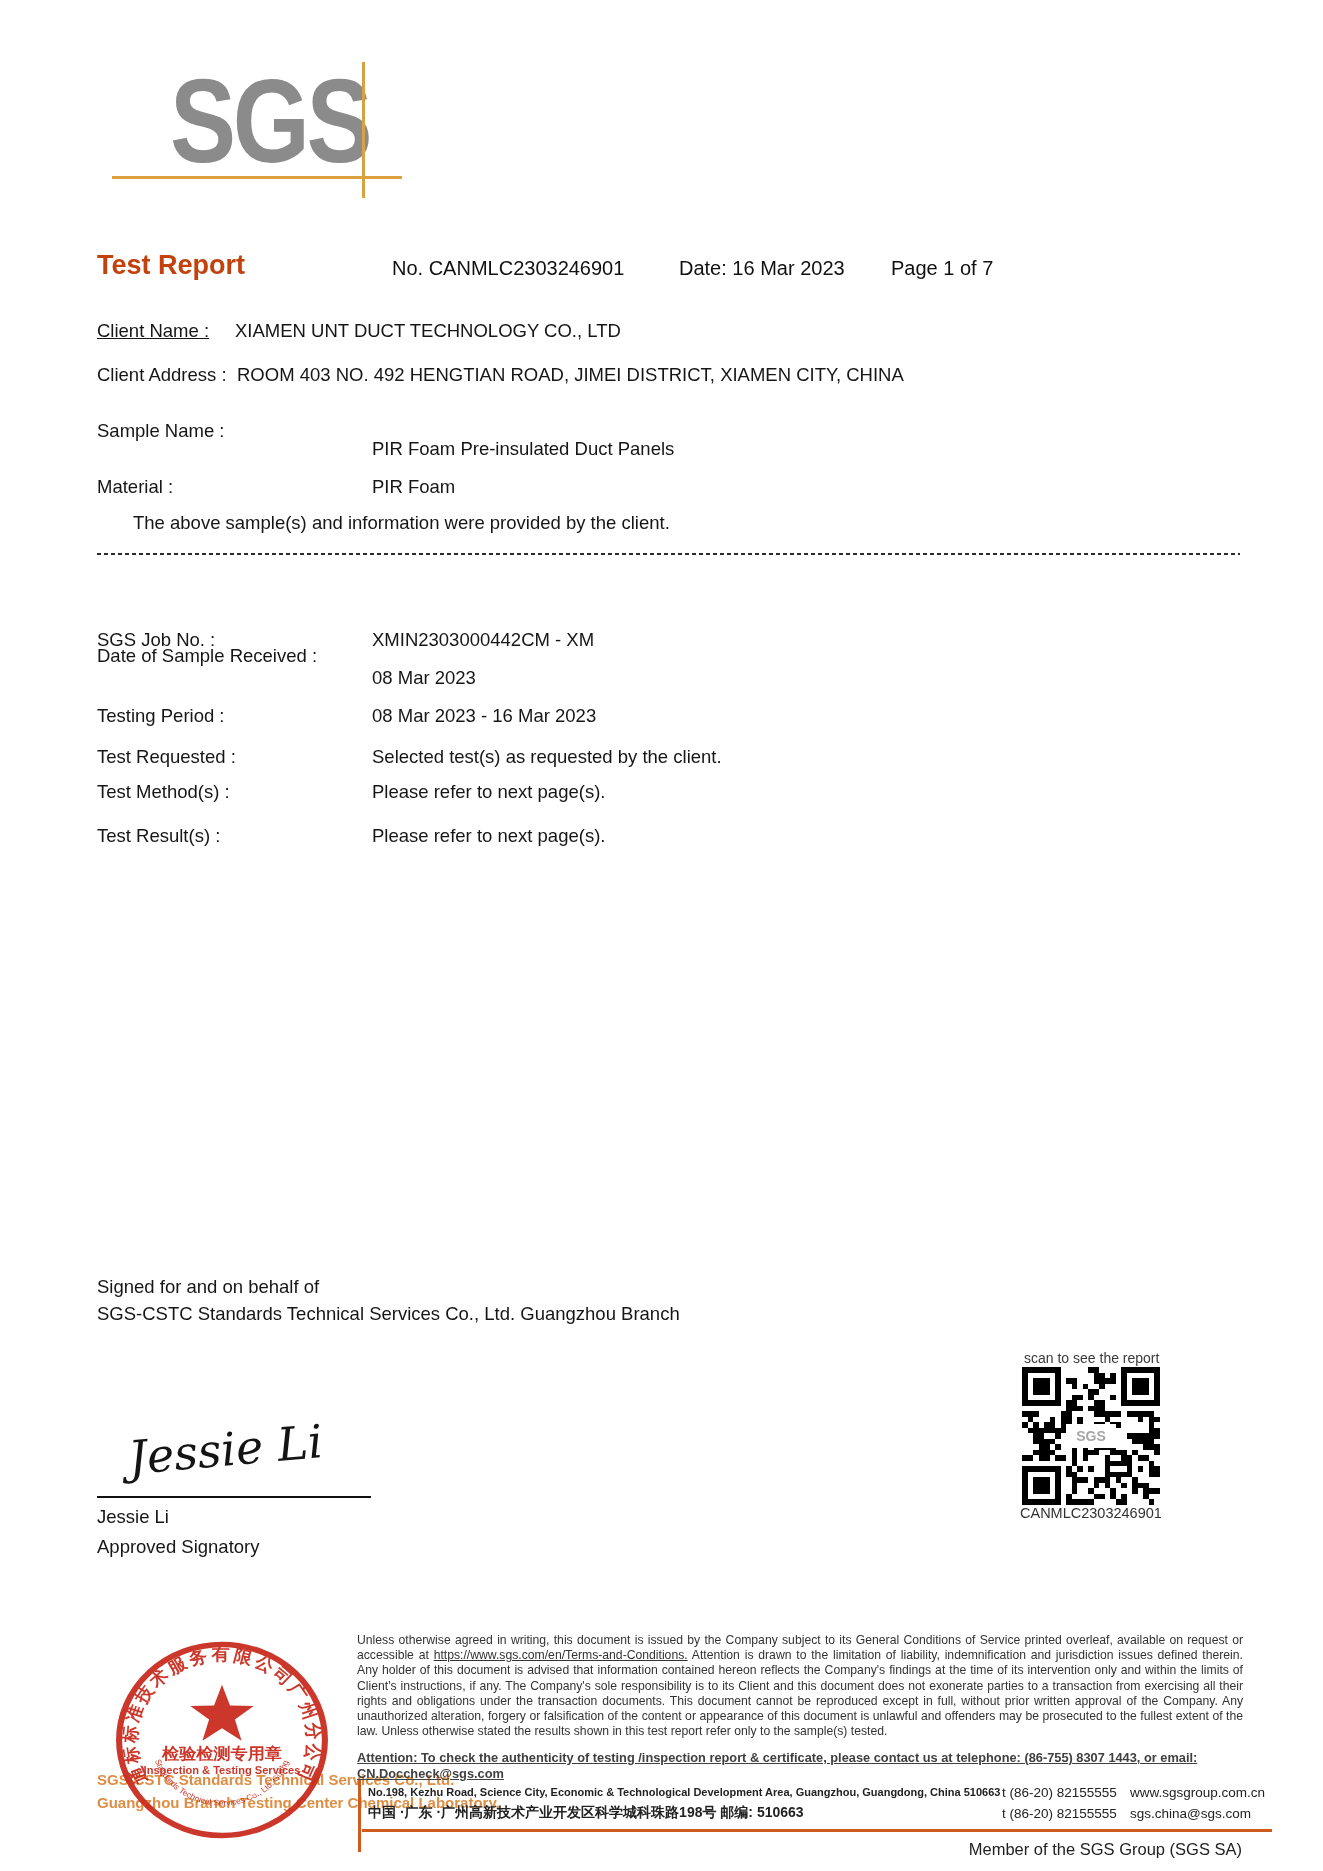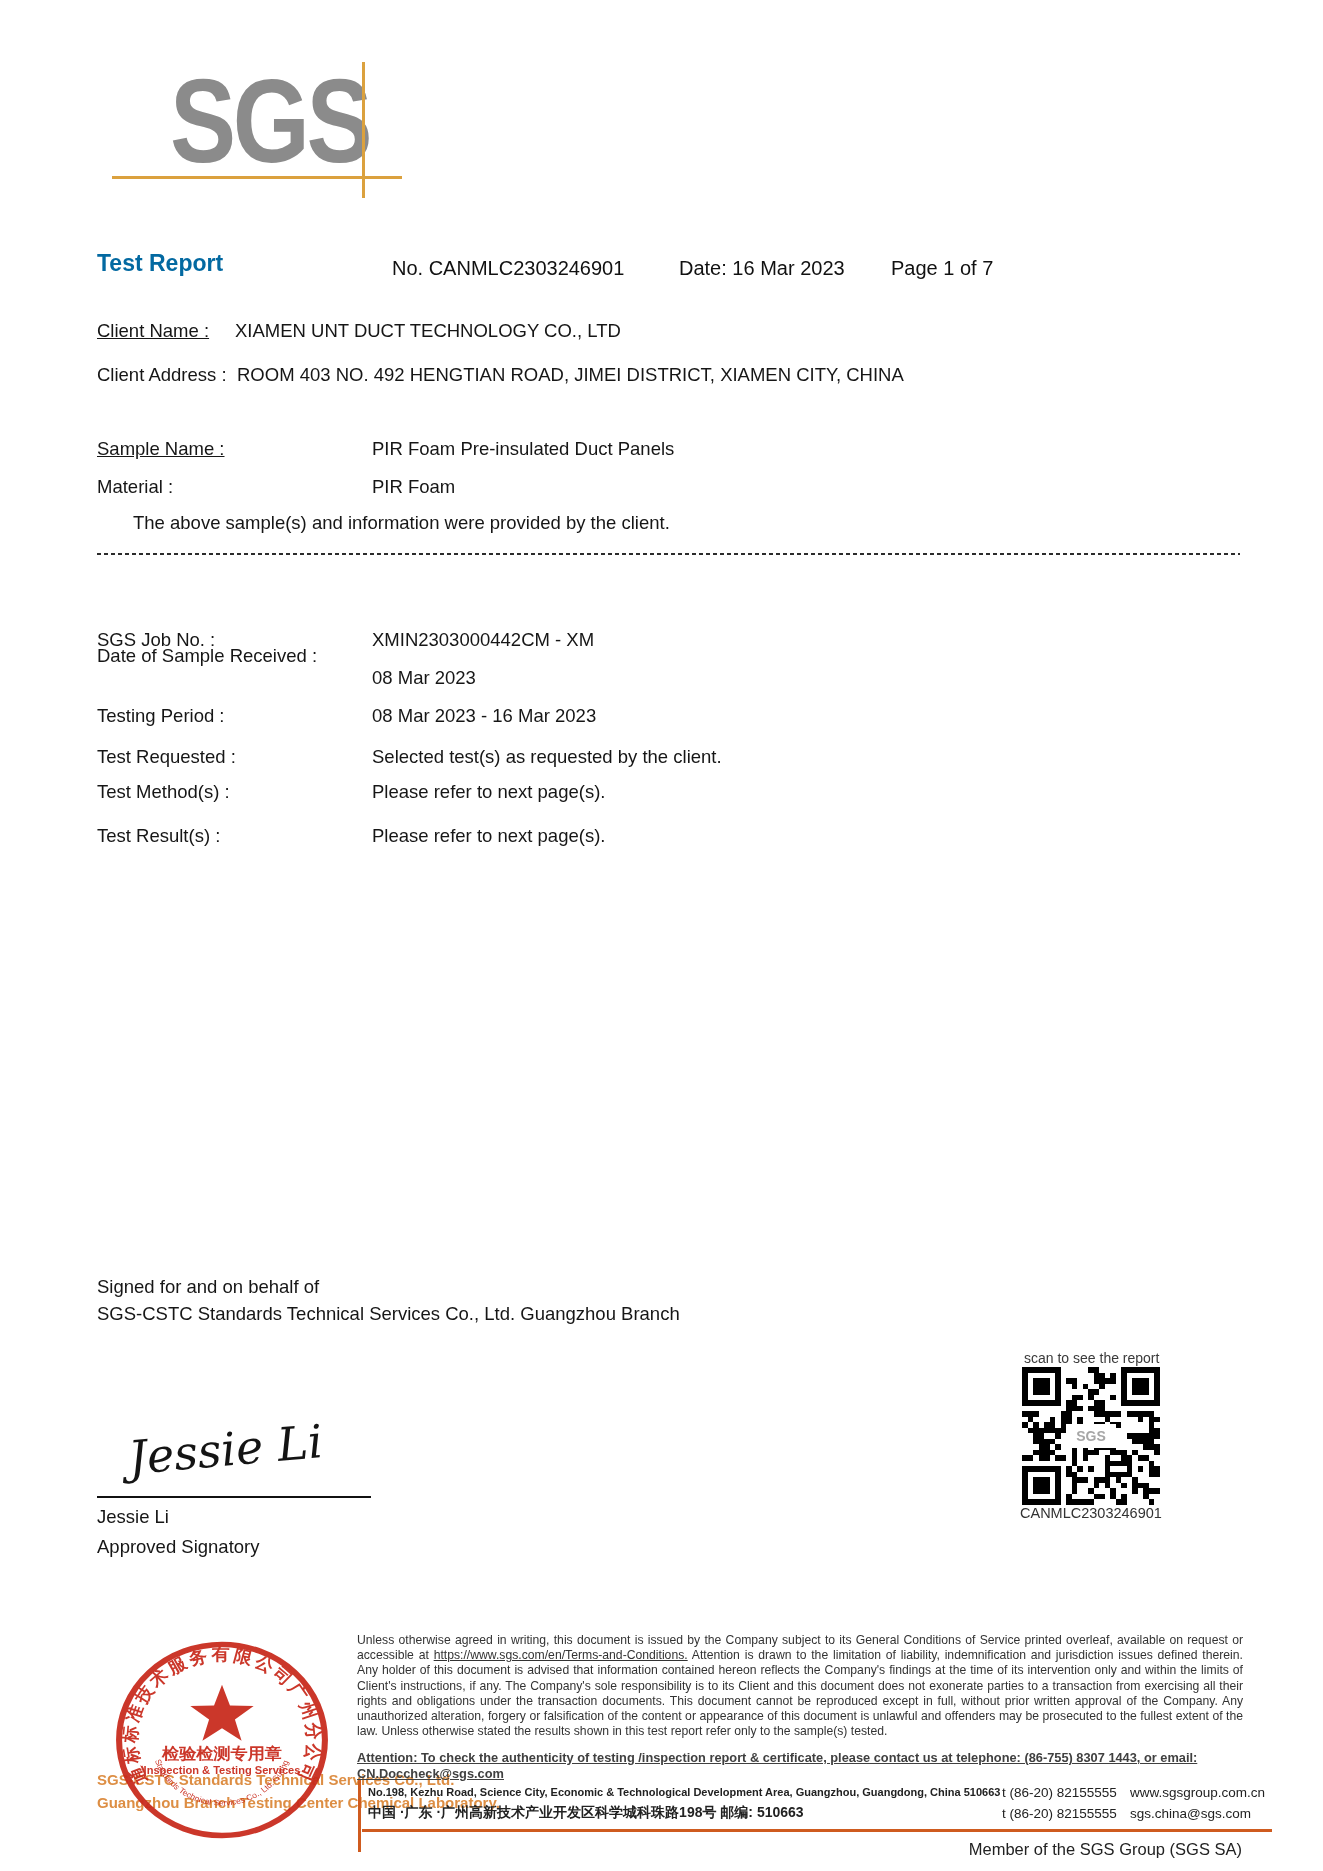--- a/index.html
+++ b/index.html
@@ -13,21 +13,21 @@
   .logo-text{
     font-size:118px;line-height:110px;font-weight:bold;color:#8b8b8b;
     letter-spacing:-4px;transform:scaleX(.84);transform-origin:left top;
   }
   .orange-h{background:#dba13e;height:3px;}
   .orange-v{background:#dba13e;width:3px;}
   .dashes{
     height:2px;
     background:repeating-linear-gradient(90deg,#2b2b2b 0 4px,transparent 4px 7px);
   }
-  .title{font-size:23px;font-weight:bold;color:#0369a1;white-space:nowrap;}
+  .title{font-size:27px;font-weight:bold;color:#c2410c;white-space:nowrap;}
   .sig-line{background:#111;height:2px;}
   .qr-caption{font-size:14px;color:#3a3a3a;white-space:nowrap;}
   .qr-code-text{font-size:14.5px;color:#333;white-space:nowrap;}
   .legal{
     width:886px;font-size:12.2px;line-height:15.2px;text-align:justify;
     color:#333;font-weight:normal;
   }
   .legal .u{text-decoration:underline;}
   .attention{
     width:886px;font-size:12.8px;line-height:15.6px;font-weight:bold;color:#404040;text-decoration:underline;
@@ -52,21 +52,21 @@
   <div class="abs title" style="left:97px;top:250px;">Test Report</div>
   <div class="abs hdr-meta" style="left:392px;top:257px;">No. CANMLC2303246901</div>
   <div class="abs hdr-meta" style="left:679px;top:257px;">Date: 16 Mar 2023</div>
   <div class="abs hdr-meta" style="left:891px;top:257px;">Page 1 of 7</div>
 
   <div class="abs lbl" style="left:97px;top:320px;text-decoration:underline;">Client Name :</div>
   <div class="abs val" style="left:235px;top:320px;">XIAMEN UNT DUCT TECHNOLOGY CO., LTD</div>
   <div class="abs lbl" style="left:97px;top:364px;">Client Address :</div>
   <div class="abs val" style="left:237px;top:364px;">ROOM 403 NO. 492 HENGTIAN ROAD, JIMEI DISTRICT, XIAMEN CITY, CHINA</div>
 
-  <div class="abs lbl" style="left:97px;top:438px;text-decoration:underline;">Sample Name :</div>
+  <div class="abs lbl" style="left:97px;top:420px;">Sample Name :</div>
   <div class="abs val" style="left:372px;top:438px;">PIR Foam Pre-insulated Duct Panels</div>
   <div class="abs lbl" style="left:97px;top:476px;">Material :</div>
   <div class="abs val" style="left:372px;top:476px;">PIR Foam</div>
   <div class="abs val" style="left:97px;top:512px;margin-left:36px;">The above sample(s) and information were provided by the client.</div>
   <div class="abs dashes" style="left:97px;top:553px;width:1143px;"></div>
 
   <div class="abs lbl" style="left:97px;top:629px;">SGS Job No. :</div>
   <div class="abs val" style="left:372px;top:629px;">XMIN2303000442CM - XM</div>
   <div class="abs lbl" style="left:97px;top:645px;">Date of Sample Received :</div>
   <div class="abs val" style="left:372px;top:667px;">08 Mar 2023</div>

